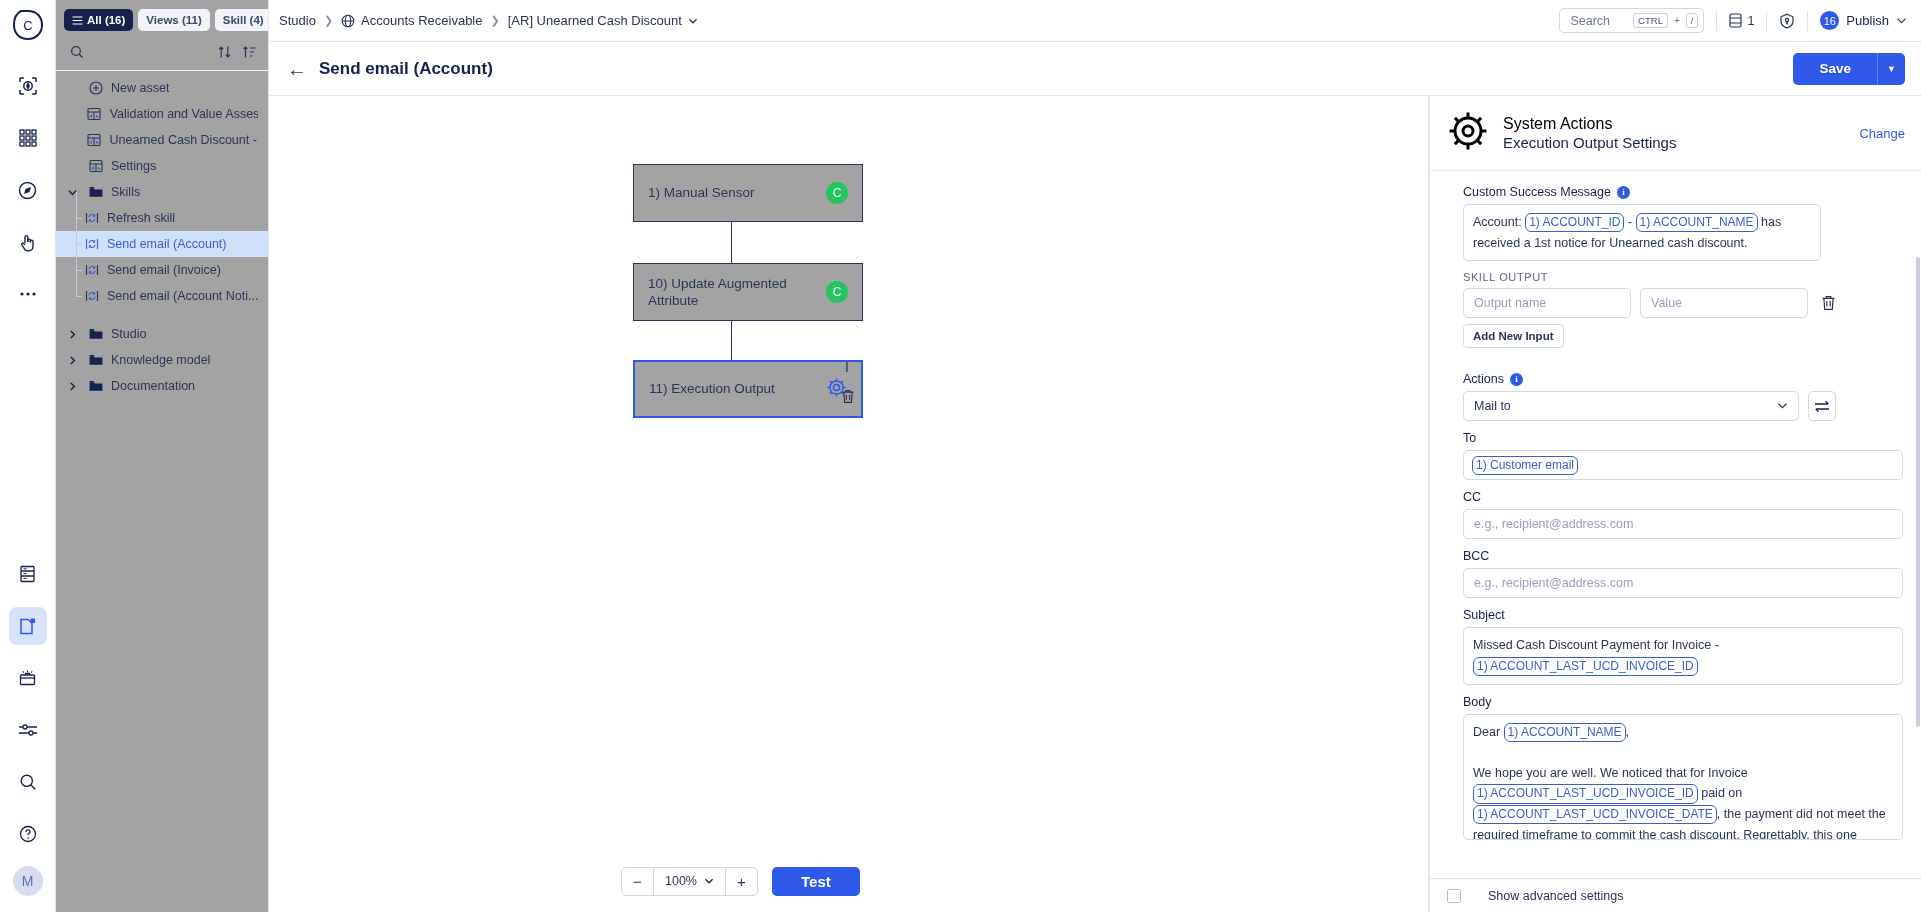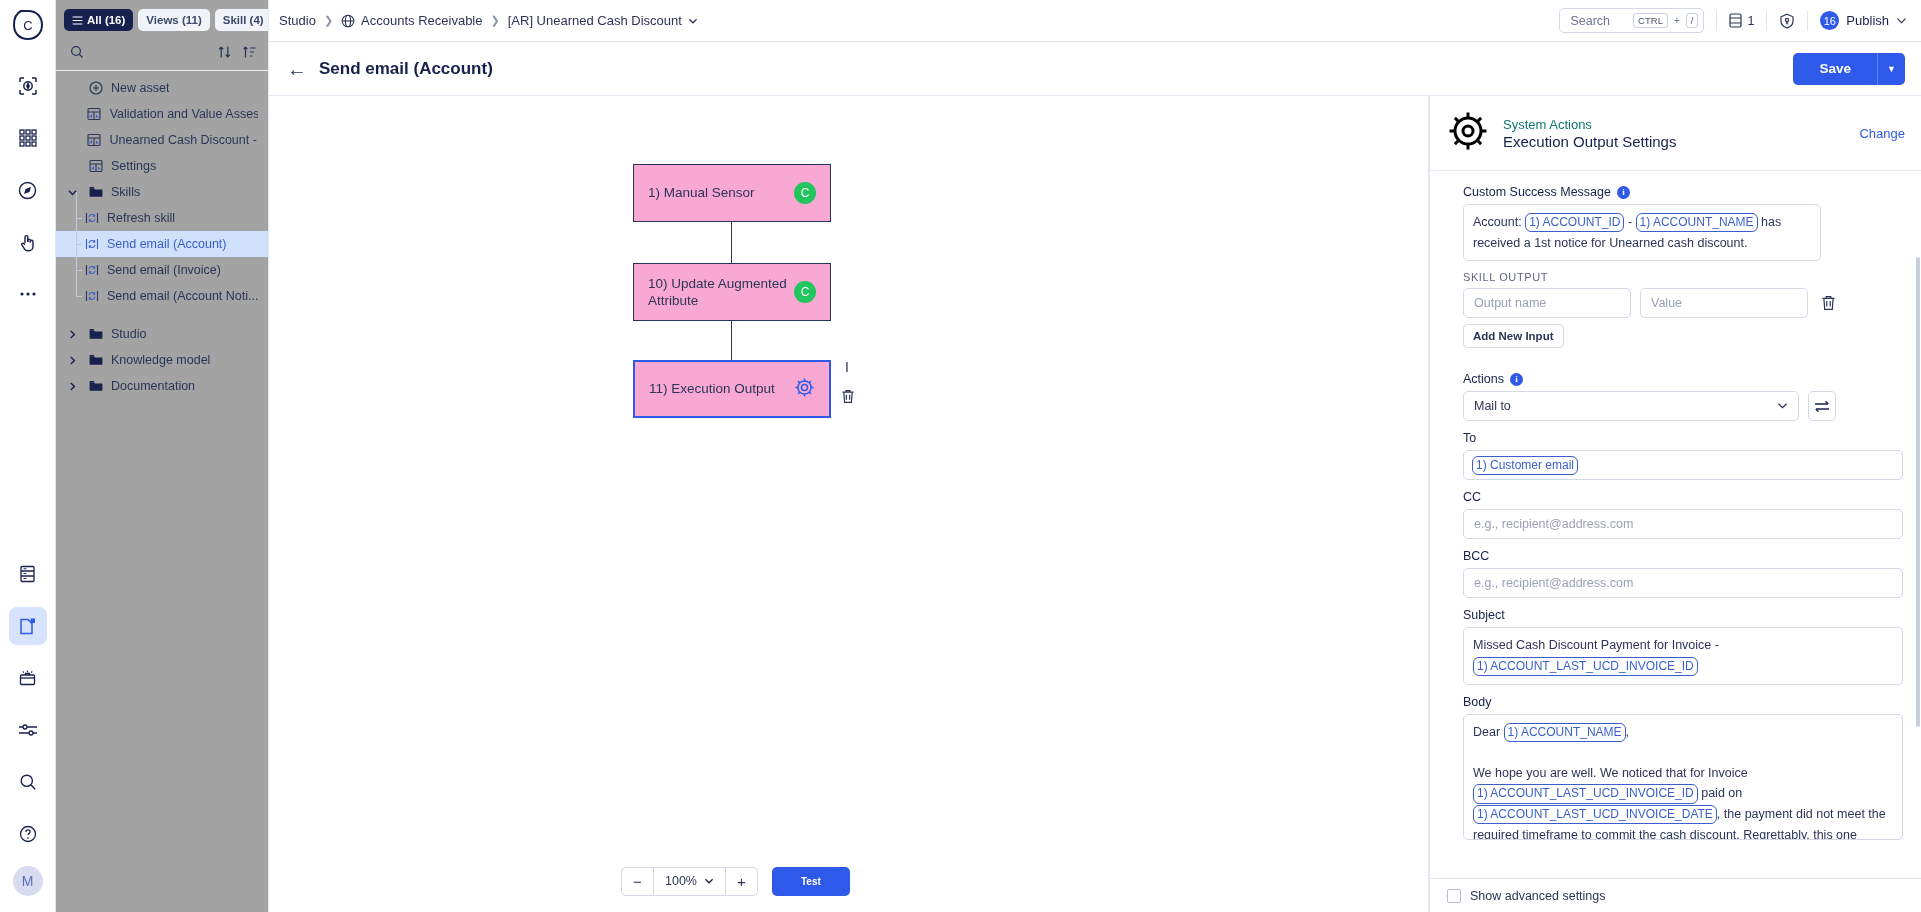--- a/index.html
+++ b/index.html
@@ -122,21 +122,21 @@
   }
 
   .body-area { flex: 1 1 auto; display: flex; min-height: 0; }
 
   
   .canvas {
     flex: 1 1 auto; position: relative; background: #fff;
     border-right: 1px solid #e3e6ef; min-width: 0;
   }
   .node {
-    position: absolute; width: 198px; background: #f9a8d4;
+    position: absolute; width: 230px; background: #a3a3a3;
     border: 1px solid #2b3557; display: flex; align-items: center;
     padding: 0 14px; font-size: 13.5px; color: #2b3557; cursor: pointer; justify-content: flex-end;
   }
   .node.selected { border: 2px solid #2f59e8; }
   .node .node-label { flex: 1 1 auto; line-height: 1.28; }
   .node .node-badge {
     width: 22px; height: 22px; border-radius: 50%; background: #22c55e; color: #fff;
     font-size: 12px; display: flex; align-items: center; justify-content: center; flex: 0 0 22px;
   }
   .connector { position: absolute; width: 1px; background: #2b3557; }
@@ -154,34 +154,34 @@
   .zoom-group { display: flex; align-items: center; border: 1px solid #d3d8e5; border-radius: 5px; height: 29px; }
   .zoom-btn { width: 31px; height: 100%; display:flex; align-items:center; justify-content:center;
     color:#2b3557; font-size: 15px; cursor:pointer; }
   .zoom-val {
     border-left: 1px solid #d3d8e5; border-right: 1px solid #d3d8e5;
     height: 100%; display:flex; align-items:center; gap:7px; padding: 0 11px;
     font-size: 12.5px; color:#2b3557; cursor:pointer;
   }
   .btn-test {
     background: #2f59e8; color: #fff; border: none; border-radius: 5px;
-    height: 29px; padding: 0 29px; font-size: 10px; font-weight: bold; cursor: pointer;
+    height: 29px; padding: 0 29px; font-size: 15px; font-weight: bold; cursor: pointer;
   }
 
   
   .panel {
     width: 492px; flex: 0 0 492px; height: 100%;
     background: #fff; display: flex; flex-direction: column; position: relative;
   }
   .panel-head {
     display: flex; align-items: center; gap: 14px;
     padding: 14px 16px 14px 18px; border-bottom: 1px solid #e8eaf1;
   }
   .panel-head-txt { flex: 1 1 auto; }
-  .panel-kicker { font-size: 13px; color: #0f766e; }
+  .panel-kicker { font-size: 16px; color: #000000; }
   .panel-title { font-size: 15px; color: #17214d; margin-top: 1px; }
   .link-change { font-size: 13px; color: #2f59e8; cursor: pointer; }
   .panel-body { flex: 1 1 auto; overflow: hidden; padding: 14px 18px 0 34px; position: relative; }
   .fld-label { font-size: 12.5px; color: #17214d; margin-bottom: 5px; display:flex; align-items:center; gap:6px; }
   .fld-label.caps { font-size: 11px; letter-spacing: .6px; color: #5e6782; }
   .info-dot {
     width: 13px; height: 13px; border-radius: 50%; background: #2f59e8; color: #fff;
     font-size: 9px; font-weight: bold; display:flex; align-items:center; justify-content:center;
     font-family: "Liberation Serif", serif;
   }
@@ -214,21 +214,21 @@
   }
   .select .car { margin-left: auto; font-size: 10px; color:#2b3557; }
   .body-box { height: 126px; overflow: hidden; }
   .panel-foot {
     height: 34px; border-top: 1px solid #e3e6ef; display: flex; align-items: center;
     padding-left: 18px; gap: 9px; background:#fff;
   }
   .checkbox {
     width: 14px; height: 14px; border: 1px solid #b5bccd; border-radius: 2px; background:#fff; cursor:pointer;
   }
-  .foot-label { font-size: 12.5px; color: #2b3557; }
+  .foot-label { font-size: 12.5px; color: #2b3557; margin-left: 18px; }
   .pscroll {
     position: absolute; right: 1px; top: 86px; width: 4px; height: 470px;
     background: #c9cedd; border-radius: 2px;
   }
   .panel-divider { position:absolute; left:0; top:0; bottom:0; width:1px; background:#e3e6ef; }
 </style>
 </head>
 <body>
 
 <div class="app">

